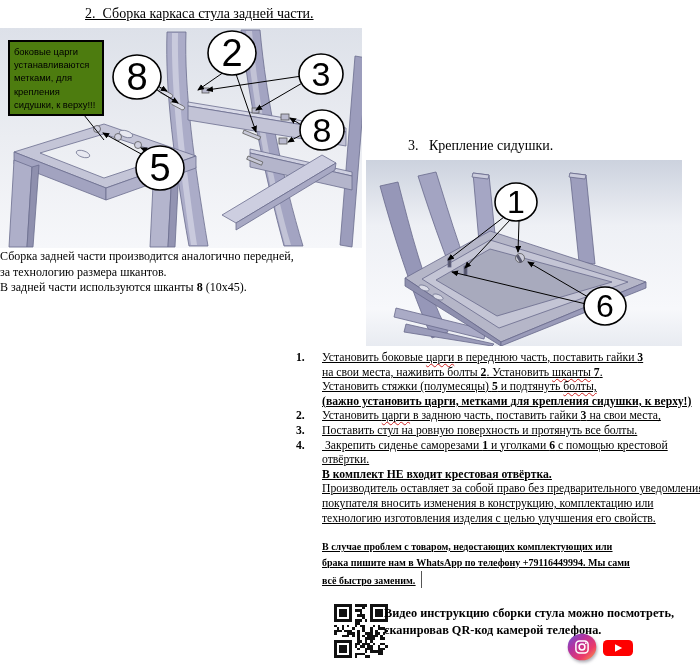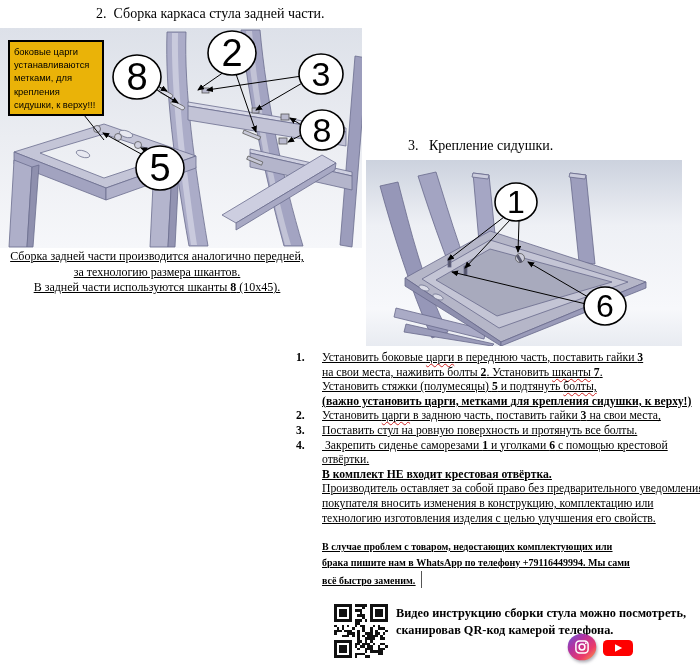--- a/index.html
+++ b/index.html
@@ -1,39 +1,39 @@
 <!DOCTYPE html>
 <html><head>
 <meta charset="utf-8">
 <style>
   html,body{margin:0;padding:0;background:#fff;}
   .page{position:relative;width:700px;height:665px;background:#fff;overflow:hidden;
         font-family:"Liberation Serif",serif;color:#000;}
   .title{position:absolute;font-size:14px;white-space:nowrap;}
-  .t2{left:96px;top:6px;}
+  .t2{left:85px;top:6px;text-decoration:underline;}
   .t3{left:408px;top:138px;}
-  .callout-box{position:absolute;left:8px;top:40px;width:84px;border:2px solid #000;background:#eab308;
+  .callout-box{position:absolute;left:8px;top:40px;width:84px;border:2px solid #000;background:#4d7c0f;
         font-family:"Liberation Sans",sans-serif;font-size:9.4px;line-height:13.2px;padding:3px 4px;z-index:3;}
   svg.diag{position:absolute;}
   .diag-left{left:0;top:28px;}
   .diag-right{left:366px;top:160px;}
-  .mid-note{position:absolute;left:8px;top:249px;width:298px;text-align:center;font-size:12px;line-height:15.5px;text-decoration:underline;}
+  .mid-note{position:absolute;left:0;top:249px;width:298px;font-size:12px;line-height:15.5px;}
   .steps{position:absolute;left:294px;top:351px;width:406px;font-size:11.7px;line-height:14.6px;}
   .step{position:relative;padding-left:28px;}
   .step .num{position:absolute;left:2px;top:0;font-weight:bold;}
   .ln{white-space:nowrap;text-decoration:underline;}
   .b{font-weight:bold;}
   .bu{font-weight:bold;text-decoration:underline;margin-top:6px;}
   .w{text-decoration:underline;text-decoration-style:wavy;text-decoration-color:#cc2222;
      text-decoration-thickness:1px;text-underline-offset:2px;}
   .whatsapp{position:absolute;left:322px;top:539px;font-size:10px;line-height:15.9px;}
   .caret{display:inline-block;width:4px;height:17px;border-right:1.6px solid #555;
          vertical-align:-4px;margin-left:2px;}
   .qr{position:absolute;left:333px;top:604px;width:56px;height:54px;}
-  .video-text{position:absolute;left:396px;top:605px;font-weight:bold;font-size:12.3px;line-height:16.8px;white-space:nowrap;}
+  .video-text{position:absolute;left:384px;top:605px;font-weight:bold;font-size:12.3px;line-height:16.8px;white-space:nowrap;}
   .ig{position:absolute;left:567px;top:633px;width:30px;height:28px;
       filter:drop-shadow(1.5px 2px 1.5px rgba(110,110,125,.55));}
   .yt{position:absolute;left:603px;top:640px;width:30px;height:16px;}
   .cnum{font-family:"Liberation Sans",sans-serif;fill:#000;}
 </style>
 </head>
 <body>
 
 <div class="page">
 

